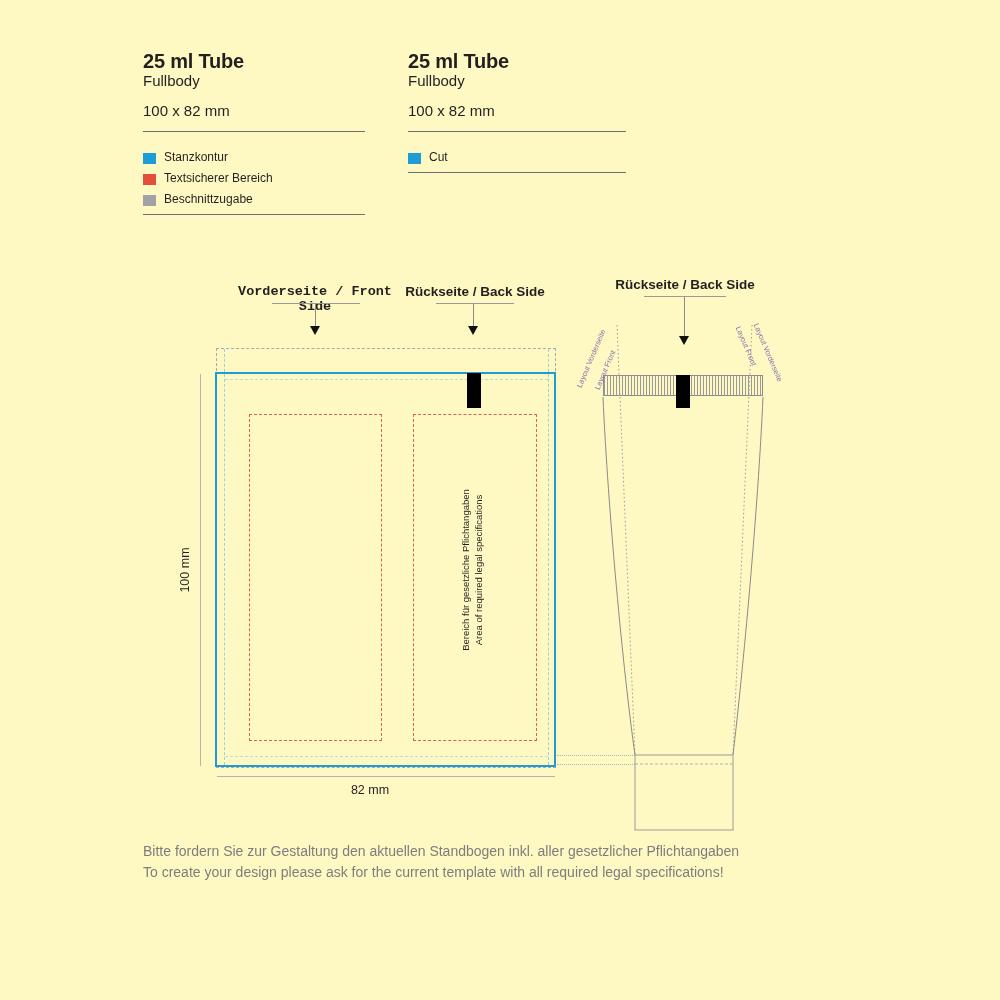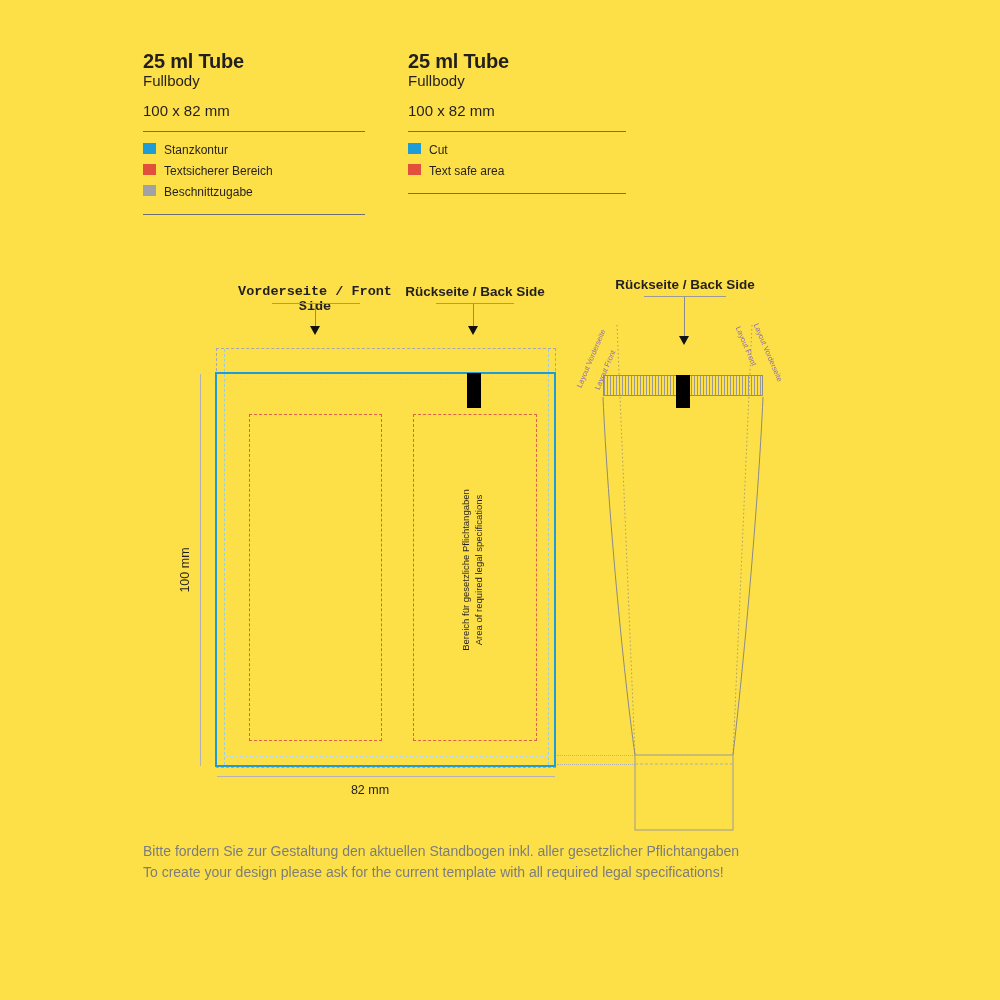--- a/index.html
+++ b/index.html
@@ -1,27 +1,27 @@
 <!DOCTYPE html>
 <html><head>
 <meta charset="utf-8">
 <style>
   html,body{margin:0;padding:0;background:#fff;}
   #canvas{
-    position:relative;width:1000px;height:1000px;background:#fde047;overflow:hidden;
+    position:relative;width:1000px;height:1000px;background:#fef9c3;overflow:hidden;
     font-family:"Liberation Sans", sans-serif;color:#231f20;
   }
   
   .info-block{position:absolute;top:50px;}
   .ib-title{font-size:20px;font-weight:700;line-height:22px;letter-spacing:-0.2px;}
   .ib-subtitle{font-size:15px;line-height:17px;}
   .ib-size{font-size:15px;line-height:17px;margin-top:13px;}
   .ib-rule{height:0;border-top:1px solid #6d6e71;margin-top:12px;}
   .legend{margin-top:11px;}
-  .legend-row{display:flex;align-items:flex-start;height:21px;}
+  .legend-row{display:flex;align-items:flex-end;height:21px;}
   .swatch{width:13px;height:11px;margin-right:8px;flex:0 0 auto;}
   .legend-label{font-size:12px;}
   
   .diag-label{position:absolute;width:160px;text-align:center;font-size:13.5px;font-weight:700;}
   .underline{position:absolute;height:0;border-top:1px solid #9a9a9a;}
   .stem{position:absolute;width:1px;background:#8a8a8a;}
   .arrowhead{position:absolute;width:0;height:0;border-left:5px solid transparent;border-right:5px solid transparent;border-top:9px solid #111;}
   
   .bleed-rect{position:absolute;left:216px;top:348px;width:338px;height:418px;border:1px dashed #a7a9ac;}
   .cut-rect{position:absolute;left:215px;top:372px;width:337px;height:391px;border:2px solid #1e9cd7;}
@@ -81,24 +81,20 @@
   <div class="info-block" style="left:408px;width:218px;">
     <div class="ib-title">25 ml Tube</div>
     <div class="ib-subtitle">Fullbody</div>
     <div class="ib-size">100 x 82 mm</div>
     <div class="ib-rule"></div>
     <div class="legend">
       <div class="legend-row">
         <span class="swatch" style="background: rgb(30, 156, 215);"></span>
         <span class="legend-label">Cut</span>
       </div>
-      <div class="legend-row">
-        <span class="swatch" style="background: rgb(226, 80, 60);"></span>
-        <span class="legend-label">Text safe area</span>
-      </div>
     </div>
     <div class="ib-rule" style="margin-top:8px;"></div>
   </div>
 
   <div class="diag-label" style="left:235px;top:284px;font-family:Liberation Mono, monospace;">Vorderseite / Front Side</div>
   <div class="underline" style="left:272px;top:303px;width:88px;"></div>
   <div class="stem" style="left:315px;top:304px;height:22px;"></div>
   <div class="arrowhead" style="left:310px;top:326px;"></div>
 
   <div class="diag-label" style="left:395px;top:284px;">Rückseite / Back Side</div>

